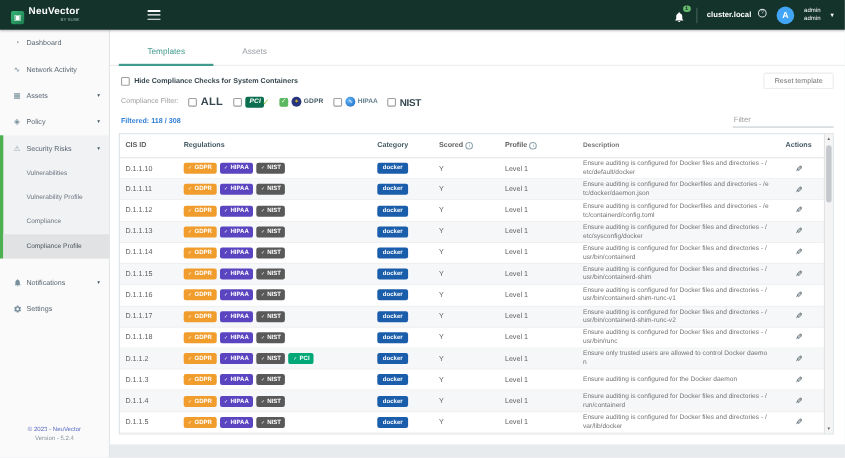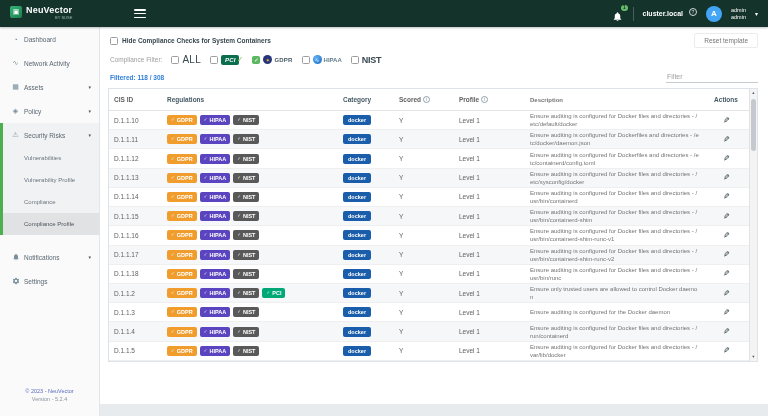--- a/index.html
+++ b/index.html
@@ -3,21 +3,21 @@
 <meta charset="utf-8">
 <style>
   * { margin:0; padding:0; box-sizing:border-box; }
   html,body { width:768px; height:416px; overflow:hidden;
     font-family:"Liberation Sans","DejaVu Sans",sans-serif; background:#e8ebee; }
 
   
   .topbar { position:absolute; left:0; top:0; width:768px; height:27px;
     background:#14332b; display:flex; align-items:center; padding:0 10px;
     box-shadow:0 1px 2px rgba(0,0,0,.25); z-index:5; }
-  .brand { display:flex; align-items:flex-start; gap:4px; }
+  .brand { display:flex; align-items:flex-end; gap:4px; }
   .brand-mark { width:12px; height:12px; border-radius:2px;
     background:linear-gradient(135deg,#35b57a,#1c7d4d); color:#fff; font-size:7px;
     display:flex; align-items:center; justify-content:center; }
   .brand-col { display:flex; flex-direction:column; line-height:8px; }
   .brand-text { color:#fff; font-size:9px; font-weight:700; letter-spacing:.2px; }
   .brand-sub { color:#9fb8ae; font-size:4px; text-align:right; text-transform:uppercase; }
   .hamburger { margin-left:62px; width:12px; height:9px; display:flex; flex-direction:column;
     justify-content:space-between; background:none; border:none; cursor:pointer; }
   .hamburger i { display:block; height:1.5px; background:#fff; border-radius:1px; }
   .topbar-right { margin-left:auto; display:flex; align-items:center; gap:9px; }
@@ -72,21 +72,21 @@
   .cbx { width:8px; height:8px; border:1px solid #9e9e9e; border-radius:1.5px;
     background:#fff; display:inline-flex; align-items:center; justify-content:center; flex:0 0 auto; }
   .cbx.checked { background:#5cb860; border-color:#5cb860; color:#fff; font-size:6px; }
   .hide-label { font-size:6.5px; font-weight:600; color:#37474f; }
   .reset-btn { font-size:6.5px; color:#757575; background:#fff; border:1px solid #ececec;
     border-radius:2px; padding:3px 9px; cursor:pointer; }
 
   .cfilter-row { display:flex; align-items:center; gap:9px; padding:6px 10px 0 10px; }
   .cfilter-label { font-size:6.5px; color:#9e9e9e; }
   .copt { display:flex; align-items:center; gap:3px; cursor:pointer; }
-  .opt-all { font-size:10px; font-weight:400; color:#37474f; letter-spacing:.3px; }
+  .opt-all { font-size:10px; font-weight:700; color:#37474f; letter-spacing:.3px; }
   .logo-pci { display:inline-flex; align-items:center; }
   .pci-box { background:#0b6e4f; color:#fff; font-size:6px; font-weight:800; font-style:italic;
     padding:2px 3px 2px 4px; border-radius:2px; letter-spacing:.2px; }
   .pci-check { color:#8bc34a; font-size:8px; font-weight:700; margin-left:-2px; }
   .logo-gdpr { display:inline-flex; align-items:center; gap:2px; }
   .gdpr-circle { width:9px; height:9px; border-radius:50%; background:#28357e; color:#ffd600;
     font-size:5px; display:flex; align-items:center; justify-content:center; }
   .gdpr-text { font-size:6px; font-weight:800; color:#455a64; letter-spacing:.2px; }
   .logo-hipaa { display:inline-flex; align-items:center; gap:2px; }
   .hipaa-circle { width:9px; height:9px; border-radius:50%;
@@ -236,20 +236,24 @@
     <span class="si-label">Settings</span>
   </div>
   <div class="side-footer">
     <div class="nv-link">© 2023 - NeuVector</div>
     <div>Version - 5.2.4</div>
   </div>
 </aside>
 
 <main class="main">
 
+  <div class="tabs">
+    <div class="tab active">Templates</div>
+    <div class="tab">Assets</div>
+  </div>
 
   <div class="row-between">
     <label class="chk-label">
       <span class="cbx"></span>
       <span class="hide-label">Hide Compliance Checks for System Containers</span>
     </label>
     <button class="reset-btn">Reset template</button>
   </div>
 
   <div class="cfilter-row">

